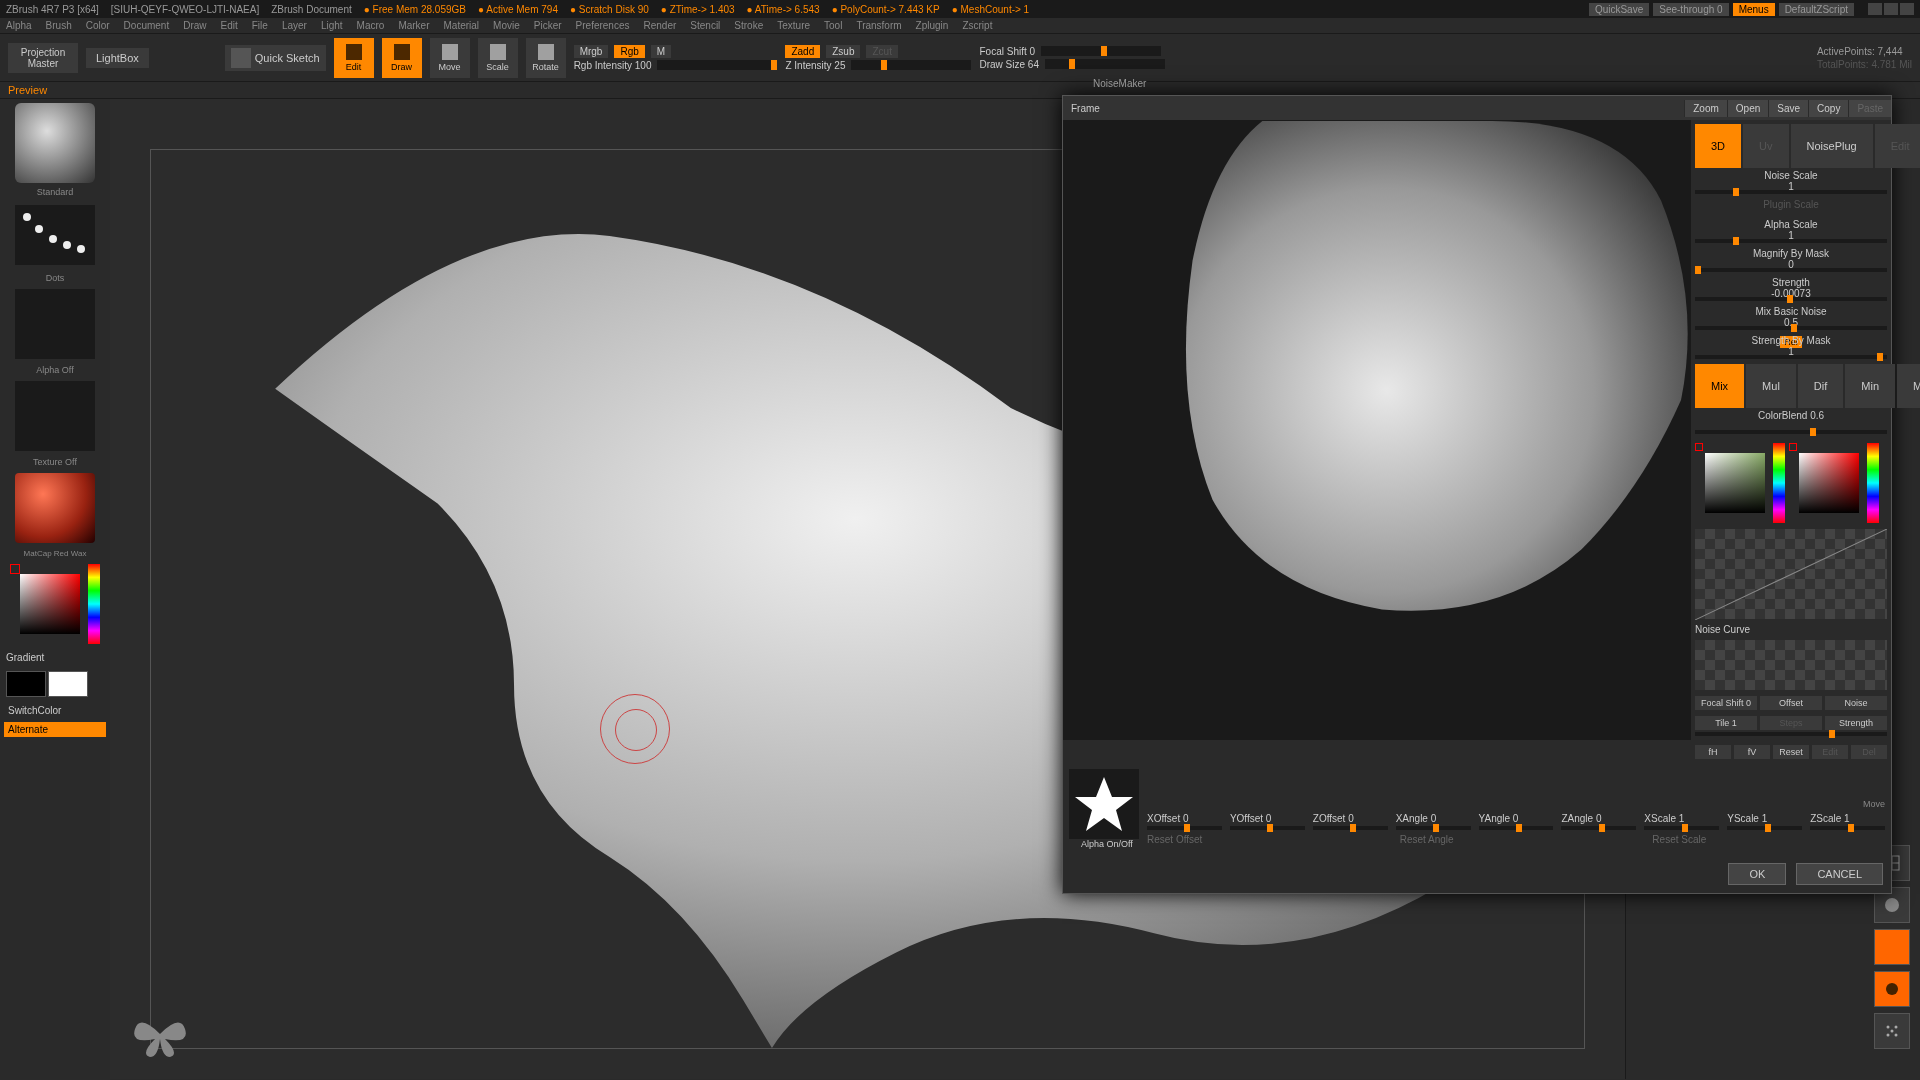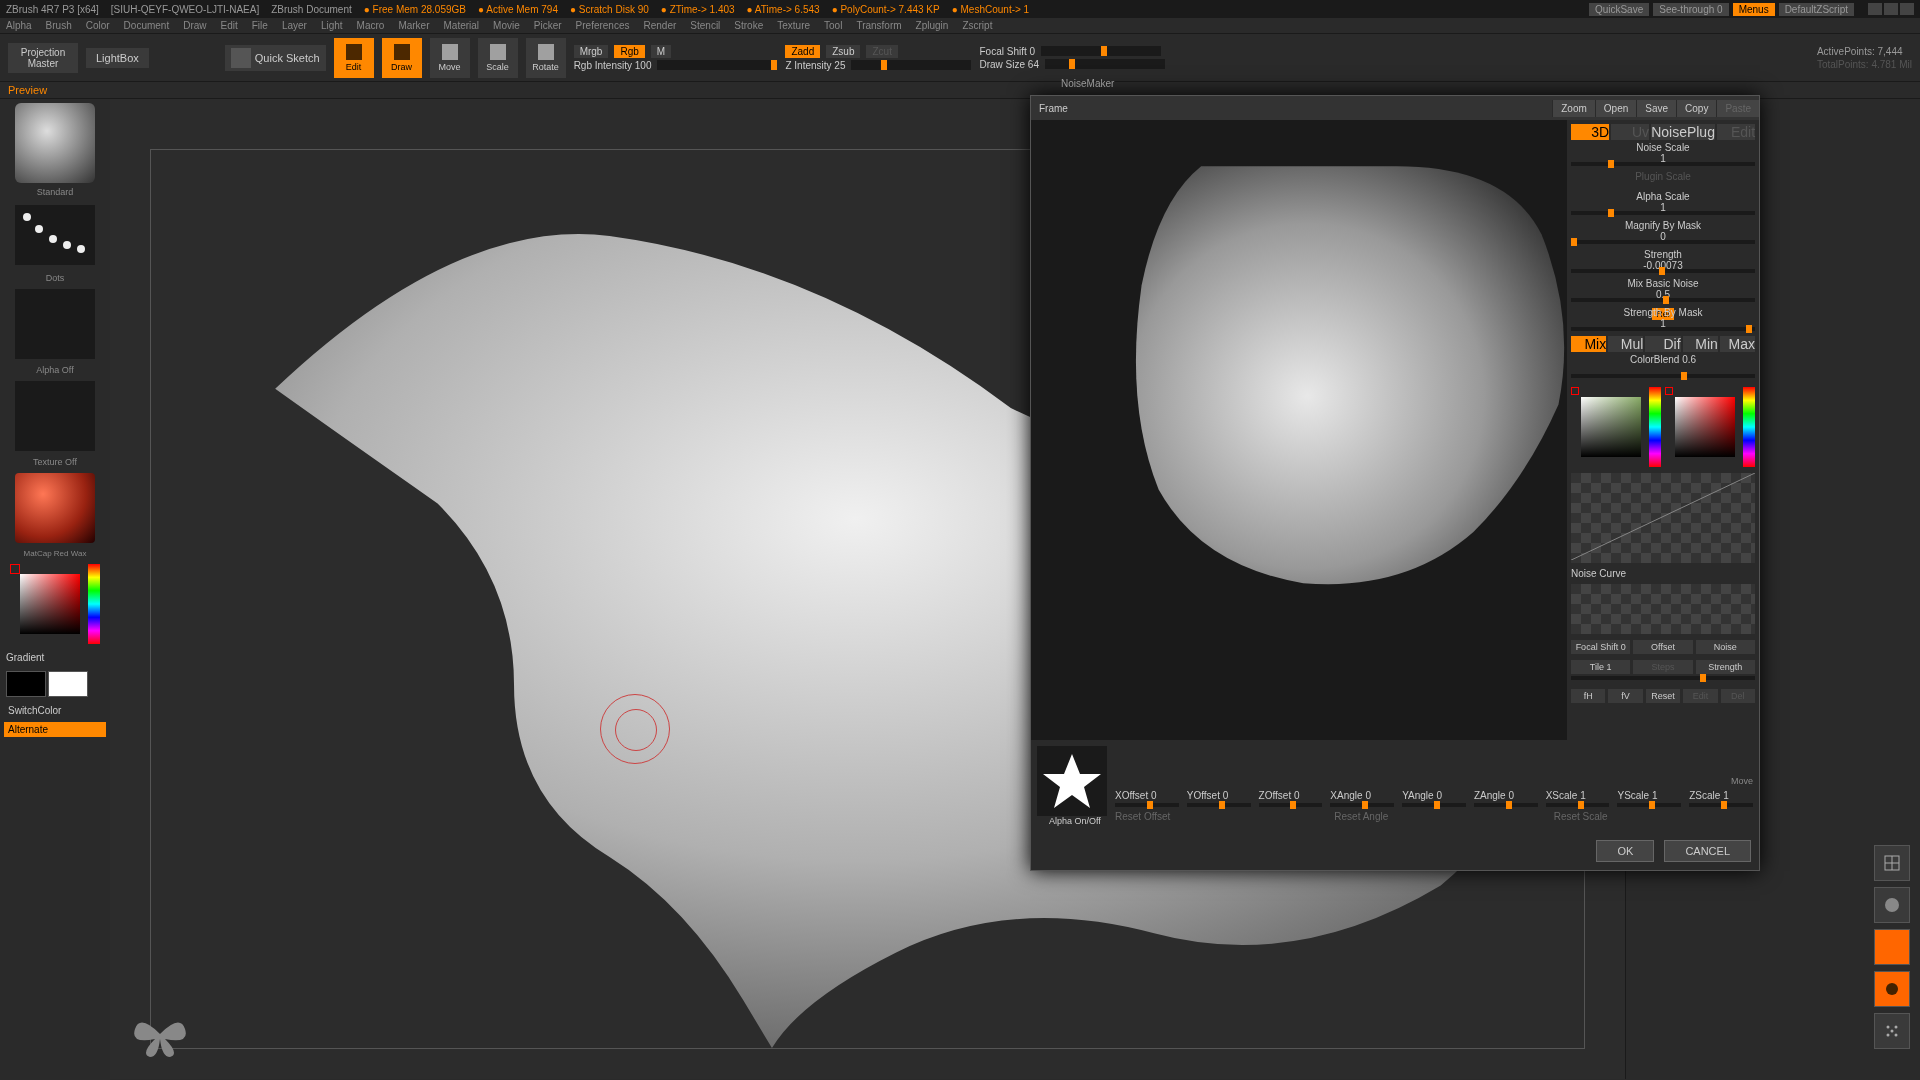--- a/index.html
+++ b/index.html
@@ -71,37 +71,37 @@
 
 .rightnarrow { width: 295px; background: #2a2a2a; border-left: 1px solid #1a1a1a; padding: 4px; font-size: 10px; }
 .rightnarrow .hdr { color: #ccc; padding: 4px 2px; font-size: 11px; }
 
 
 .rightdock { position: absolute; right: 6px; bottom: 30px; width: 40px; display: flex; flex-direction: column; gap: 6px; }
 .rightdock .di { width: 36px; height: 36px; background: #3a3a3a; border: 1px solid #555; display: flex; align-items: center; justify-content: center; }
 .rightdock .di.on { background: #ff6600; }
 
 
-.modal { position: absolute; left: 1030px; top: 95px; width: 730px; background: #2a2a2a; border: 1px solid #555; box-shadow: 0 0 20px #000; z-index: 100; }
+.modal { position: absolute; left: 1062px; top: 95px; width: 830px; background: #2a2a2a; border: 1px solid #555; box-shadow: 0 0 20px #000; z-index: 100; }
 .modal .topbar { display: flex; align-items: center; height: 24px; background: #333; font-size: 10px; }
 .modal .topbar .frame { padding: 0 8px; }
 .modal .topbar .spacer { flex: 1; }
 .modal .topbar .tbtn { padding: 3px 8px; background: #444; border-left: 1px solid #2a2a2a; cursor: pointer; }
 .modal .topbar .tbtn.dim { color: #666; }
 
 .modal .body { display: flex; }
 .modal .preview { width: 630px; height: 620px; background: #1a1a1a; position: relative; overflow: hidden; }
 .modal .sidep { width: 200px; background: #2a2a2a; padding: 4px; font-size: 10px; display: flex; flex-direction: column; gap: 2px; }
 .modal .prow { display: flex; align-items: center; height: 18px; flex-direction: column; }
 .modal .prow .plabel { flex: 1; }
 .modal .prow .pval { }
 .modal .slid { height: 4px; background: #1a1a1a; position: relative; margin-bottom: 3px; }
 .modal .slid .sk { position: absolute; width: 6px; height: 8px; top: -2px; background: #ff8800; }
 .modal .btn3 { display: flex; gap: 2px; }
-.modal .btn3 span { flex: 1; text-align: right; padding: 0; background: #3a3a3a; font-size: 14px; }
+.modal .btn3 span { flex: 1; text-align: left; padding: 16px; background: #3a3a3a; font-size: 11px; }
 .modal .btn3 span.on { background: #ff8800; color: #000; }
 .modal .rel { background: #ff8800; color: #000; padding: 1px 4px; font-size: 9px; margin-top: 26px; }
 
 .modal .colorpickers { display: flex; gap: 4px; margin: 4px 0; }
 .modal .cpick { width: 90px; height: 80px; position: relative; }
 .modal .cpick .csat { position: absolute; left: 10px; top: 10px; width: 60px; height: 60px; }
 .modal .cpick .chue { position: absolute; right: 0; top: 0; width: 12px; height: 80px; background: linear-gradient(to bottom, #f00, #ff0, #0f0, #0ff, #00f, #f0f, #f00); }
 .modal .cpick .cmark { position: absolute; left: 0; top: 0; width: 8px; height: 8px; border: 1px solid #f00; }
 
 .modal .checker { height: 90px; background: repeating-conic-gradient(#444 0 25%, #333 0 50%) 0 0/20px 20px; position: relative; }

